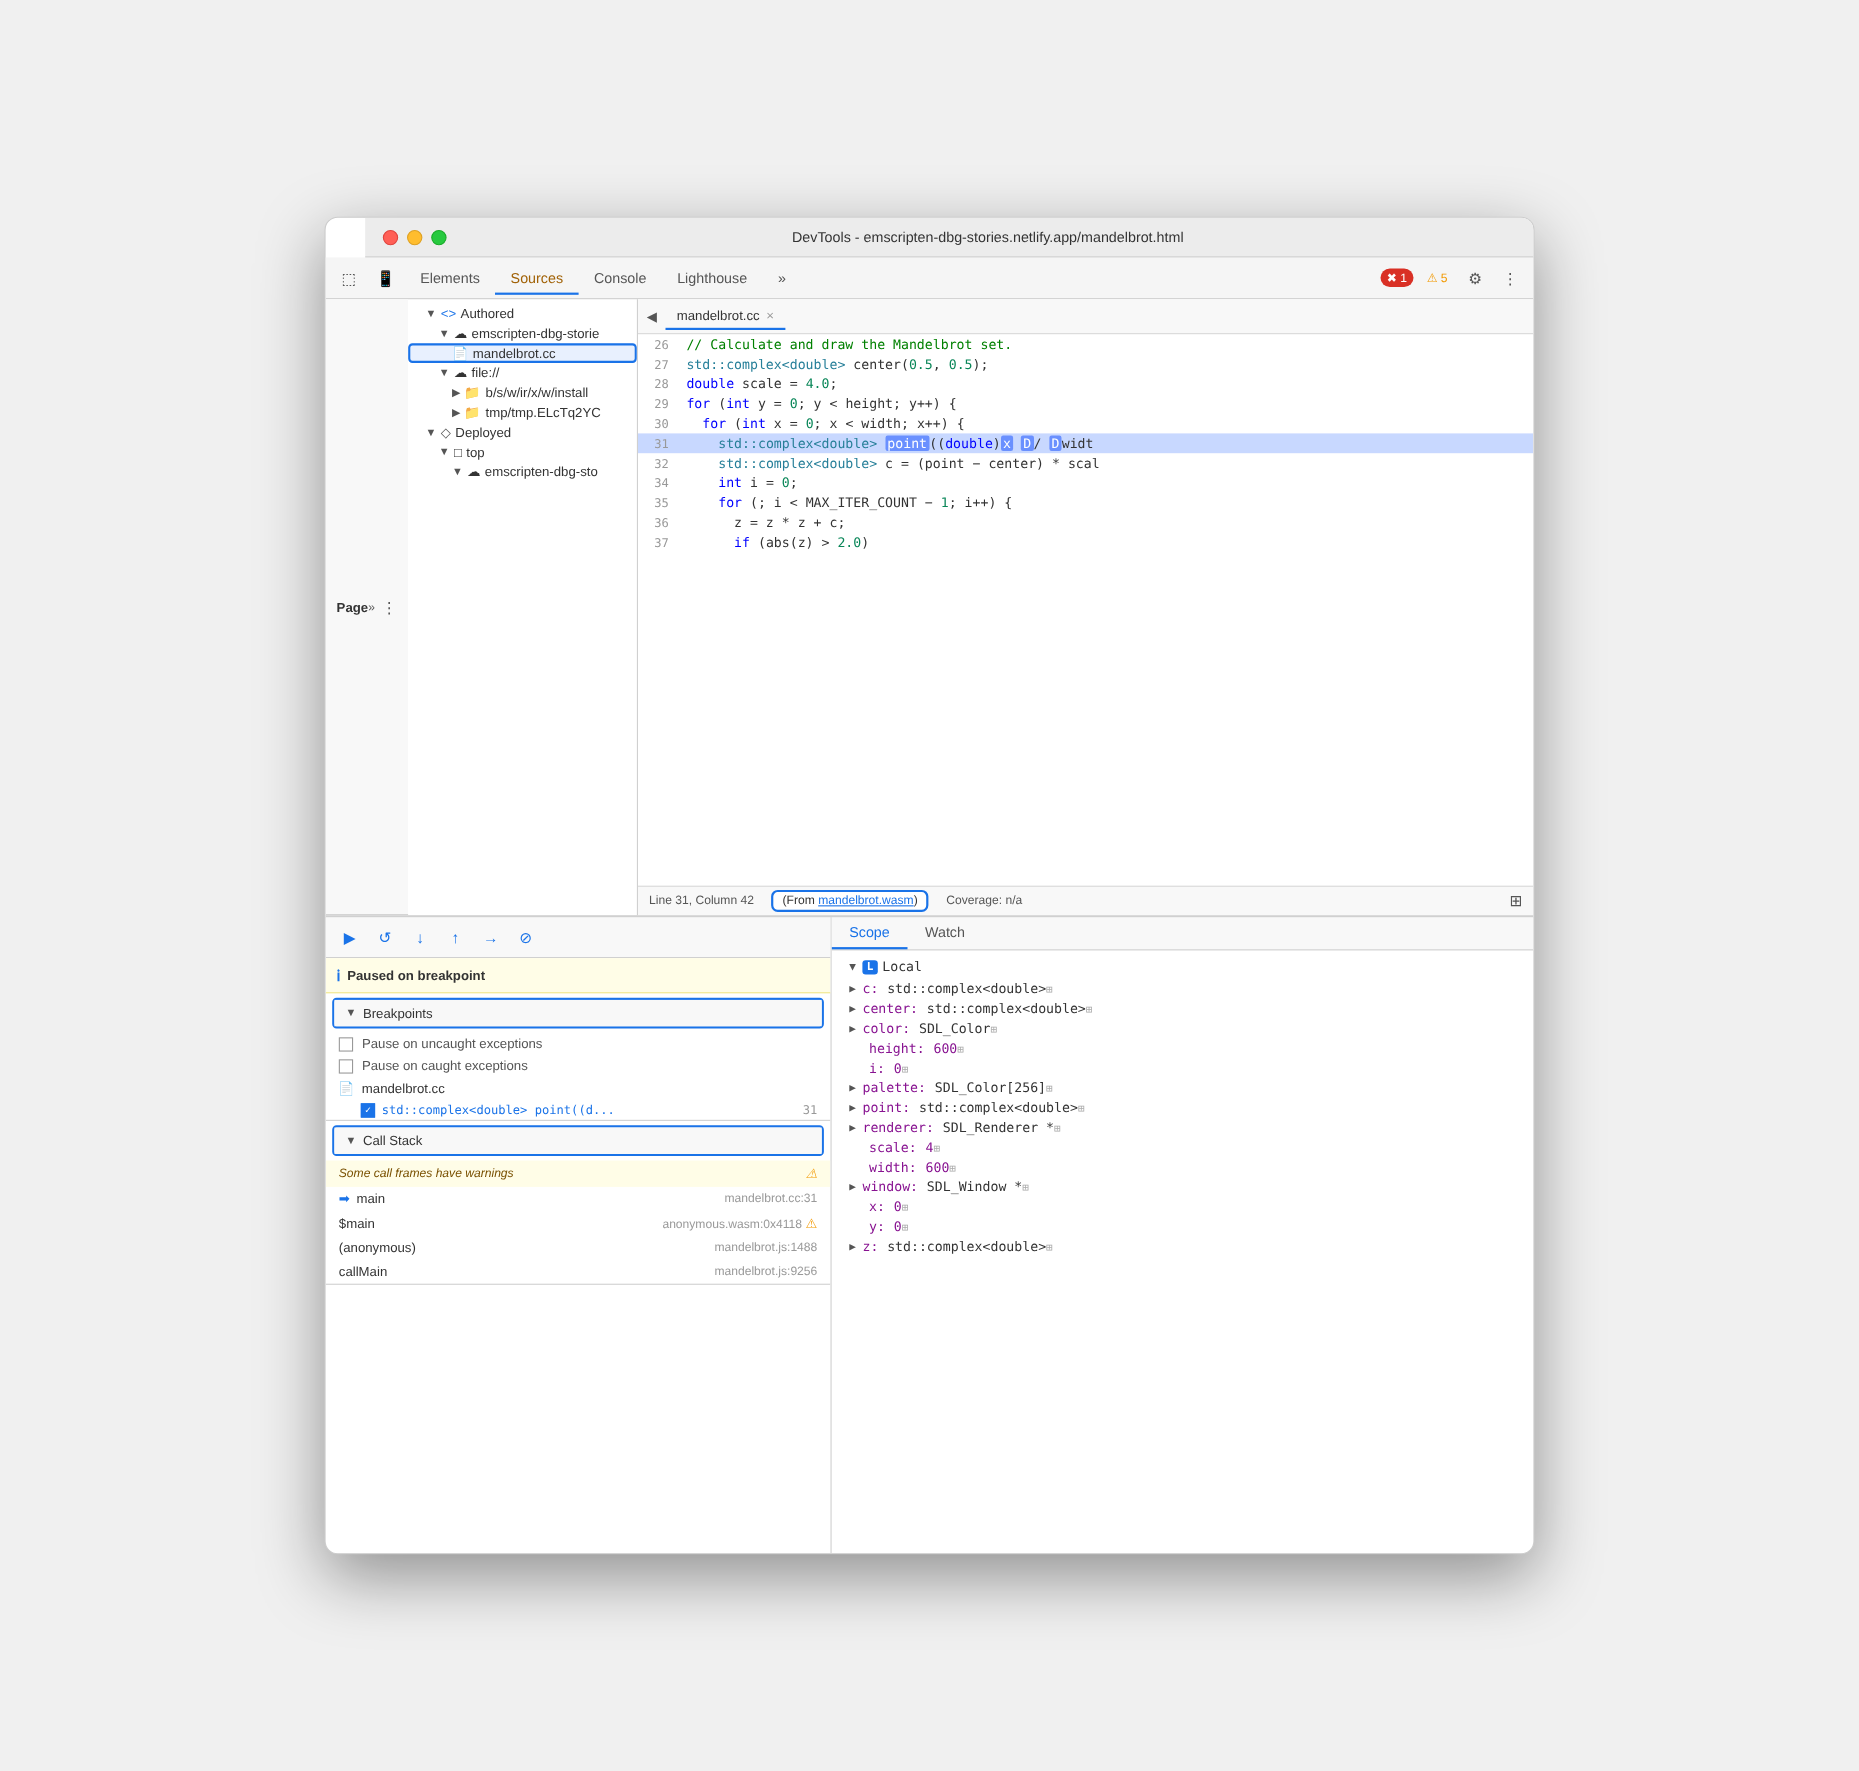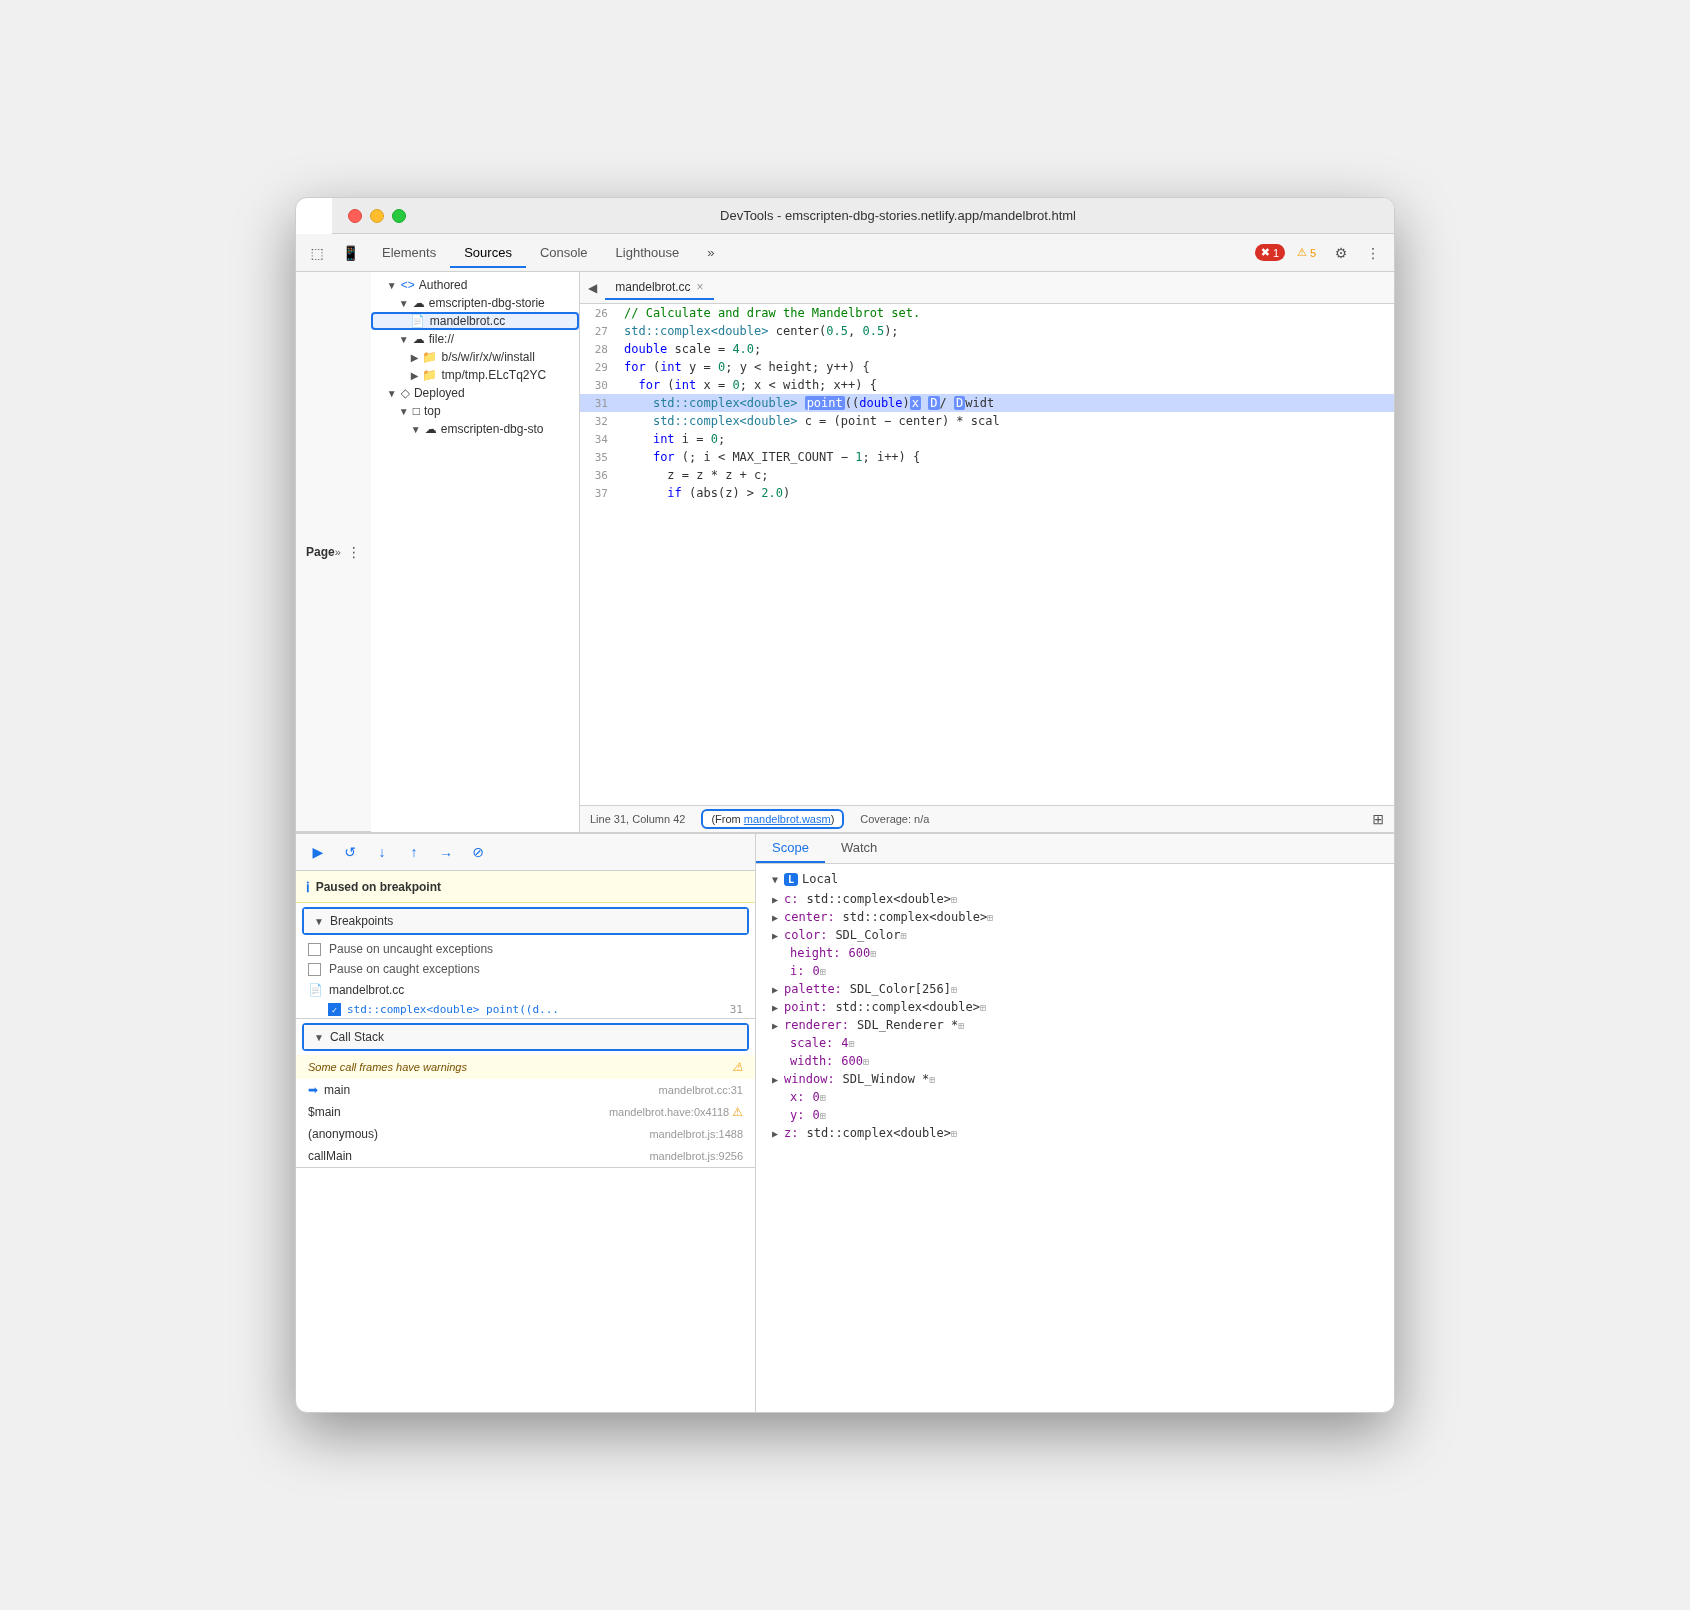--- a/index.html
+++ b/index.html
@@ -67,21 +67,21 @@
     }
     .tab {
       padding: 6px 14px;
       font-size: 13px;
       color: #555;
       cursor: pointer;
       border-bottom: 2px solid transparent;
       margin-bottom: -1px;
     }
     .tab.active {
-      color: #000000;
+      color: #a16207;
       border-bottom: 2px solid #1a73e8;
       font-weight: 500;
     }
     .tab-icons {
       display: flex;
       align-items: center;
       gap: 8px;
       margin-right: 4px;
     }
     .icon-btn {
@@ -680,21 +680,21 @@
               <span class="arrow-blue">➡</span>
               <span>main</span>
             </div>
             <span class="call-frame-loc">mandelbrot.cc:31</span>
           </div>
           <div class="call-frame">
             <div class="call-frame-name">
               <span>$main</span>
             </div>
             <span class="call-frame-loc">
-              <span>mandelbrot.have:0x4118</span>
+              <span>anonymous.wasm:0x4118</span>
               <span class="warn-triangle"> ⚠</span>
             </span>
           </div>
           <div class="call-frame">
             <div class="call-frame-name">
               <span>(anonymous)</span>
             </div>
             <span class="call-frame-loc">mandelbrot.js:1488</span>
           </div>
           <div class="call-frame">

